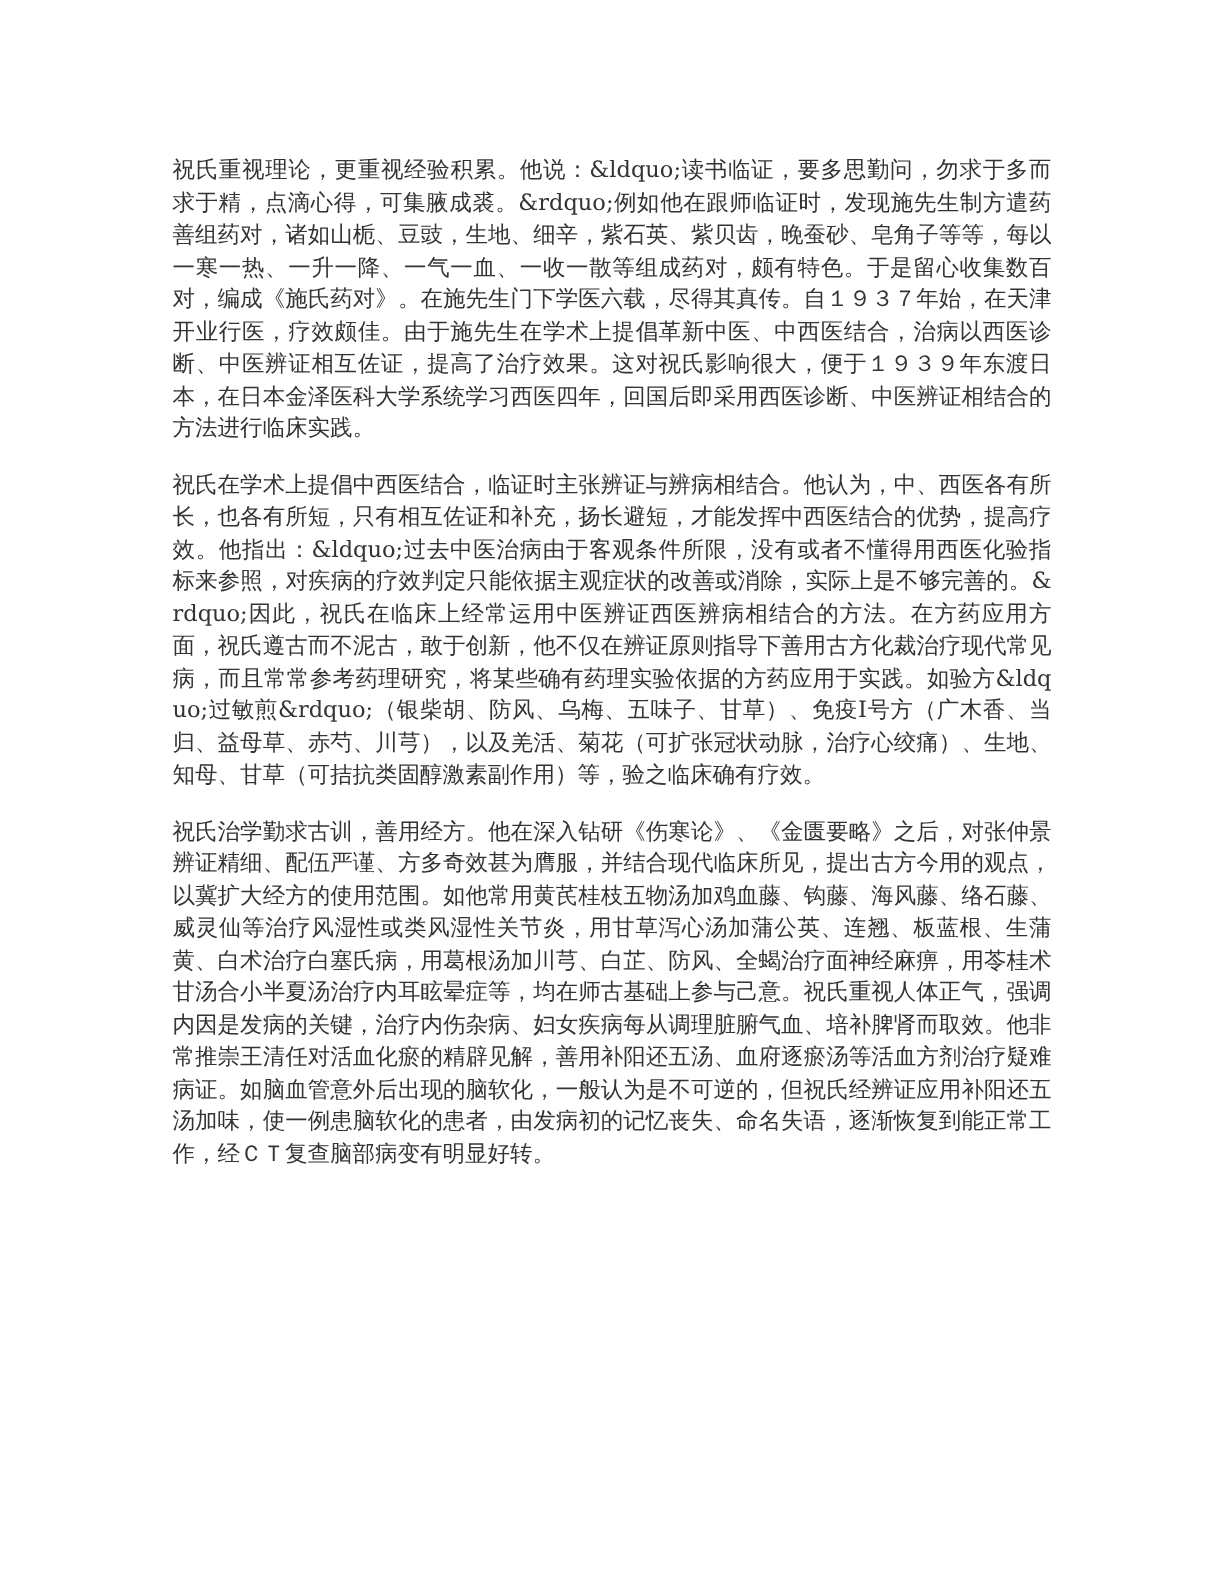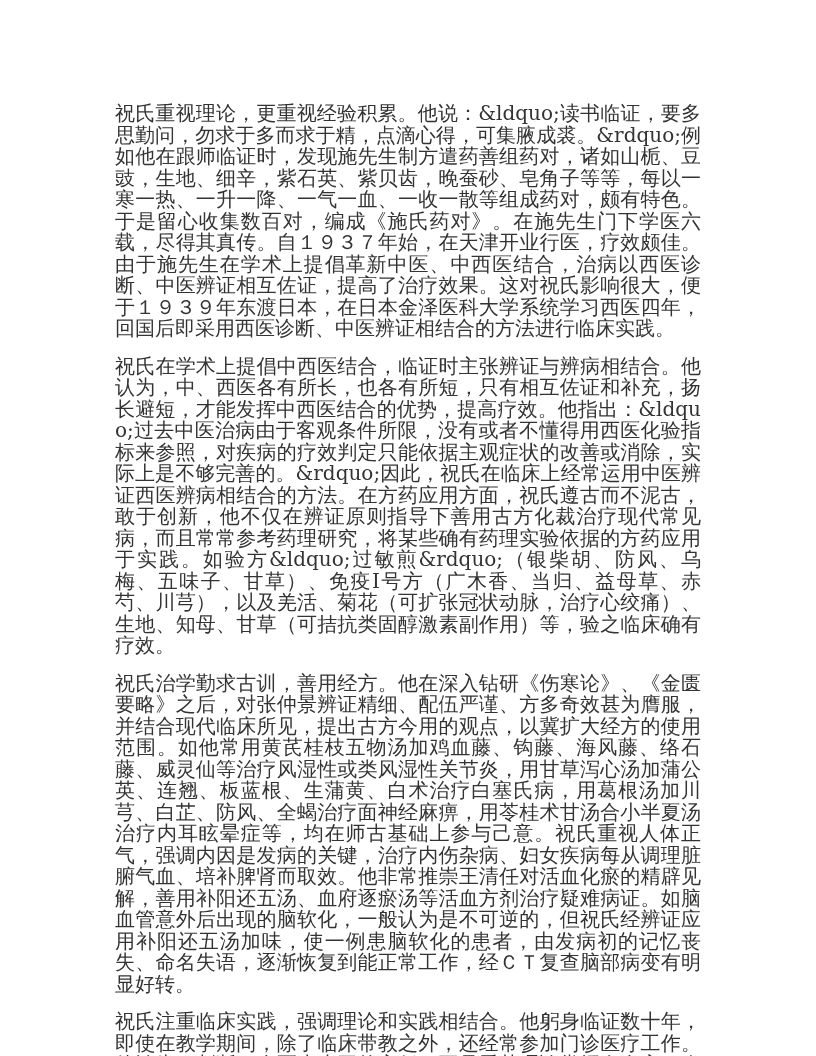--- a/index.html
+++ b/index.html
@@ -12,31 +12,30 @@
     width: 816px;
     height: 1056px;
     box-sizing: border-box;
     background: #ffffff;
     padding: 103px 115px 0 115px;
     overflow: hidden;
   }
   .doc-body p {
     margin: 0 0 16px 0;
     font-family: "DejaVu Serif", "Liberation Serif", serif;
-    font-size: 20px;
+    font-size: 15px;
     line-height: 21.5px;
     color: #333333;
     text-align: justify;
     text-justify: inter-ideograph;
     word-break: break-all;
   }
 </style>
 </head>
 <body>
 
 <div class="page">
   <div class="doc-body">
     <p>祝氏重视理论，更重视经验积累。他说：&amp;ldquo;读书临证，要多思勤问，勿求于多而求于精，点滴心得，可集腋成裘。&amp;rdquo;例如他在跟师临证时，发现施先生制方遣药善组药对，诸如山栀、豆豉，生地、细辛，紫石英、紫贝齿，晚蚕砂、皂角子等等，每以一寒一热、一升一降、一气一血、一收一散等组成药对，颇有特色。于是留心收集数百对，编成《施氏药对》。在施先生门下学医六载，尽得其真传。自１９３７年始，在天津开业行医，疗效颇佳。由于施先生在学术上提倡革新中医、中西医结合，治病以西医诊断、中医辨证相互佐证，提高了治疗效果。这对祝氏影响很大，便于１９３９年东渡日本，在日本金泽医科大学系统学习西医四年，回国后即采用西医诊断、中医辨证相结合的方法进行临床实践。</p>
     <p>祝氏在学术上提倡中西医结合，临证时主张辨证与辨病相结合。他认为，中、西医各有所长，也各有所短，只有相互佐证和补充，扬长避短，才能发挥中西医结合的优势，提高疗效。他指出：&amp;ldquo;过去中医治病由于客观条件所限，没有或者不懂得用西医化验指标来参照，对疾病的疗效判定只能依据主观症状的改善或消除，实际上是不够完善的。&amp;rdquo;因此，祝氏在临床上经常运用中医辨证西医辨病相结合的方法。在方药应用方面，祝氏遵古而不泥古，敢于创新，他不仅在辨证原则指导下善用古方化裁治疗现代常见病，而且常常参考药理研究，将某些确有药理实验依据的方药应用于实践。如验方&amp;ldquo;过敏煎&amp;rdquo;（银柴胡、防风、乌梅、五味子、甘草）、免疫Ⅰ号方（广木香、当归、益母草、赤芍、川芎），以及羌活、菊花（可扩张冠状动脉，治疗心绞痛）、生地、知母、甘草（可拮抗类固醇激素副作用）等，验之临床确有疗效。</p>
     <p>祝氏治学勤求古训，善用经方。他在深入钻研《伤寒论》、《金匮要略》之后，对张仲景辨证精细、配伍严谨、方多奇效甚为膺服，并结合现代临床所见，提出古方今用的观点，以冀扩大经方的使用范围。如他常用黄芪桂枝五物汤加鸡血藤、钩藤、海风藤、络石藤、威灵仙等治疗风湿性或类风湿性关节炎，用甘草泻心汤加蒲公英、连翘、板蓝根、生蒲黄、白术治疗白塞氏病，用葛根汤加川芎、白芷、防风、全蝎治疗面神经麻痹，用苓桂术甘汤合小半夏汤治疗内耳眩晕症等，均在师古基础上参与己意。祝氏重视人体正气，强调内因是发病的关键，治疗内伤杂病、妇女疾病每从调理脏腑气血、培补脾肾而取效。他非常推崇王清任对活血化瘀的精辟见解，善用补阳还五汤、血府逐瘀汤等活血方剂治疗疑难病证。如脑血管意外后出现的脑软化，一般认为是不可逆的，但祝氏经辨证应用补阳还五汤加味，使一例患脑软化的患者，由发病初的记忆丧失、命名失语，逐渐恢复到能正常工作，经ＣＴ复查脑部病变有明显好转。</p>
-    <p>祝氏注重临床实践，强调理论和实践相结合。他躬身临证数十年，即使在教学期间，除了临床带教之外，还经常参加门诊医疗工作。他认为，判断一个医生水平的高低，不是看其理论掌握有多高，会背多少经典条文，而是以治疗效果为标准的；理论再高，治不好病，就没有说服力。因此他谆谆告诫后学要多临床，不要脱离实践。</p>
   </div>
 </div>
 
 </body></html>

